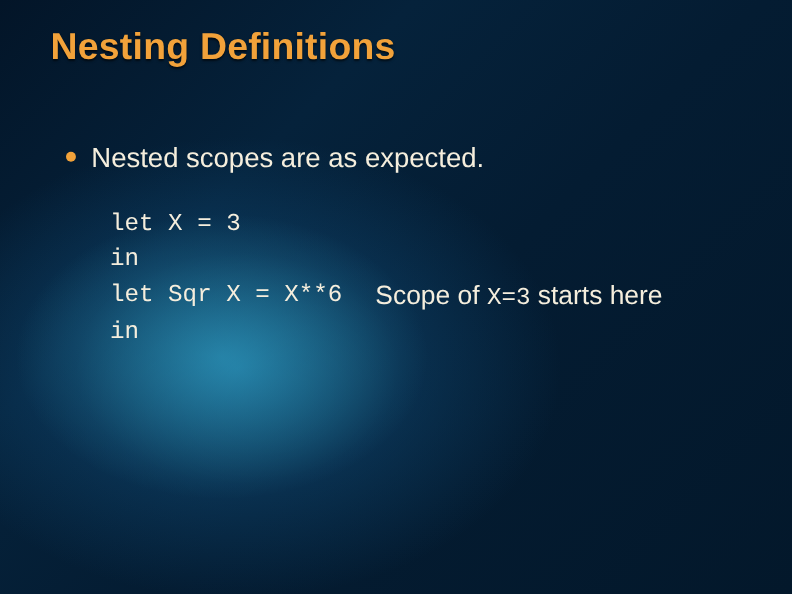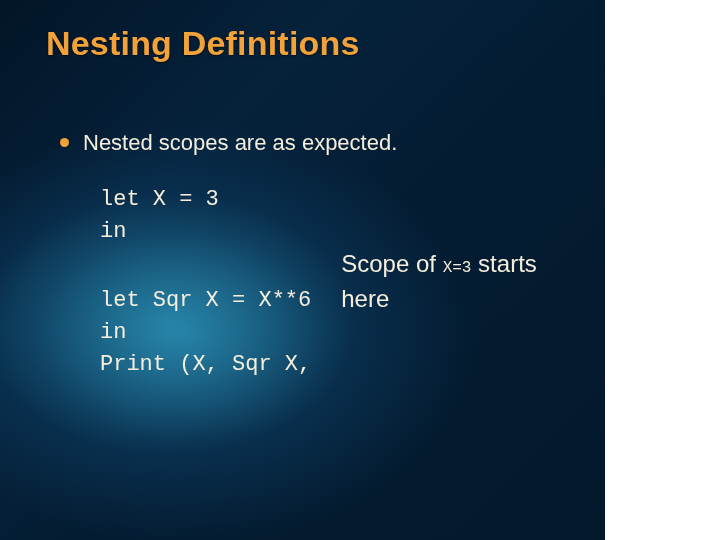--- a/index.html
+++ b/index.html
@@ -5,21 +5,21 @@
   html, body {
     margin: 0;
     padding: 0;
     width: 720px;
     height: 540px;
     overflow: hidden;
     font-family: Verdana, Geneva, sans-serif;
   }
   .slide {
     position: relative;
-    width: 605px;
+    width: 720px;
     height: 540px;
     background:
       radial-gradient(ellipse 420px 300px at 30% 62%, rgba(40,150,200,0.55) 0%, rgba(20,90,140,0.35) 35%, rgba(5,30,55,0.0) 70%),
       radial-gradient(ellipse 260px 180px at 28% 60%, rgba(70,200,220,0.5) 0%, rgba(5,30,55,0.0) 72%),
       linear-gradient(135deg, #031528 0%, #05223b 30%, #041c32 55%, #03182b 100%);
     color: #f2ead6;
   }
   .title {
     position: absolute;
     top: 24px;
@@ -45,47 +45,47 @@
   }
   .bullet-dot {
     width: 9px;
     height: 9px;
     border-radius: 50%;
     background: #f2a23a;
     margin-top: 10px;
     flex: 0 0 auto;
   }
   .bullet-text {
-    font-size: 22px;
+    font-size: 25px;
     line-height: 1.35;
     color: #f5eedd;
   }
   .code-block {
     margin-left: 40px;
     margin-top: 10px;
     font-size: 22px;
     line-height: 1.45;
   }
   .code-row {
     display: flex;
-    align-items: flex-end;
+    align-items: center;
   }
   .mono {
     font-family: "Courier New", Courier, monospace;
     white-space: pre;
     color: #f5eedd;
   }
   .annot {
     font-family: Verdana, Geneva, sans-serif;
     color: #f5eedd;
     margin-left: 30px;
     font-size: 24px;
   }
   .annot .mono {
-    font-size: 16px;
+    font-size: 22px;
   }
 </style>
 </head>
 <body>
 
 <div class="slide">
 
   <div class="title">Nesting Definitions</div>
 
   <div class="body">
@@ -110,21 +110,20 @@
         <span class="annot">
           <span>Scope of </span><span class="mono">X=3</span><span> starts here</span>
         </span>
       </div>
 
       <div class="code-row">
         <span class="mono">in</span>
       </div>
 
       <div class="code-row">
-        <span class="mono">Print (X, Sqr X,</span>
       </div>
 
 
 
     </div>
 
   </div>
 
 </div>
 

